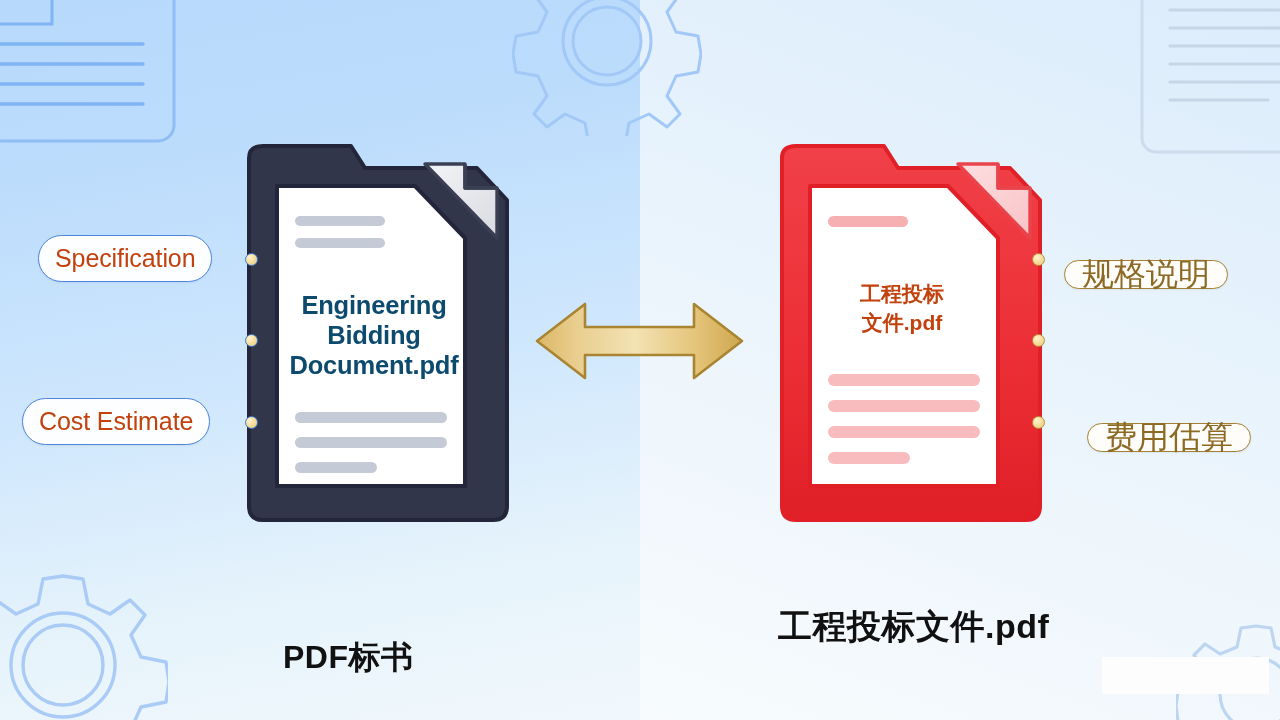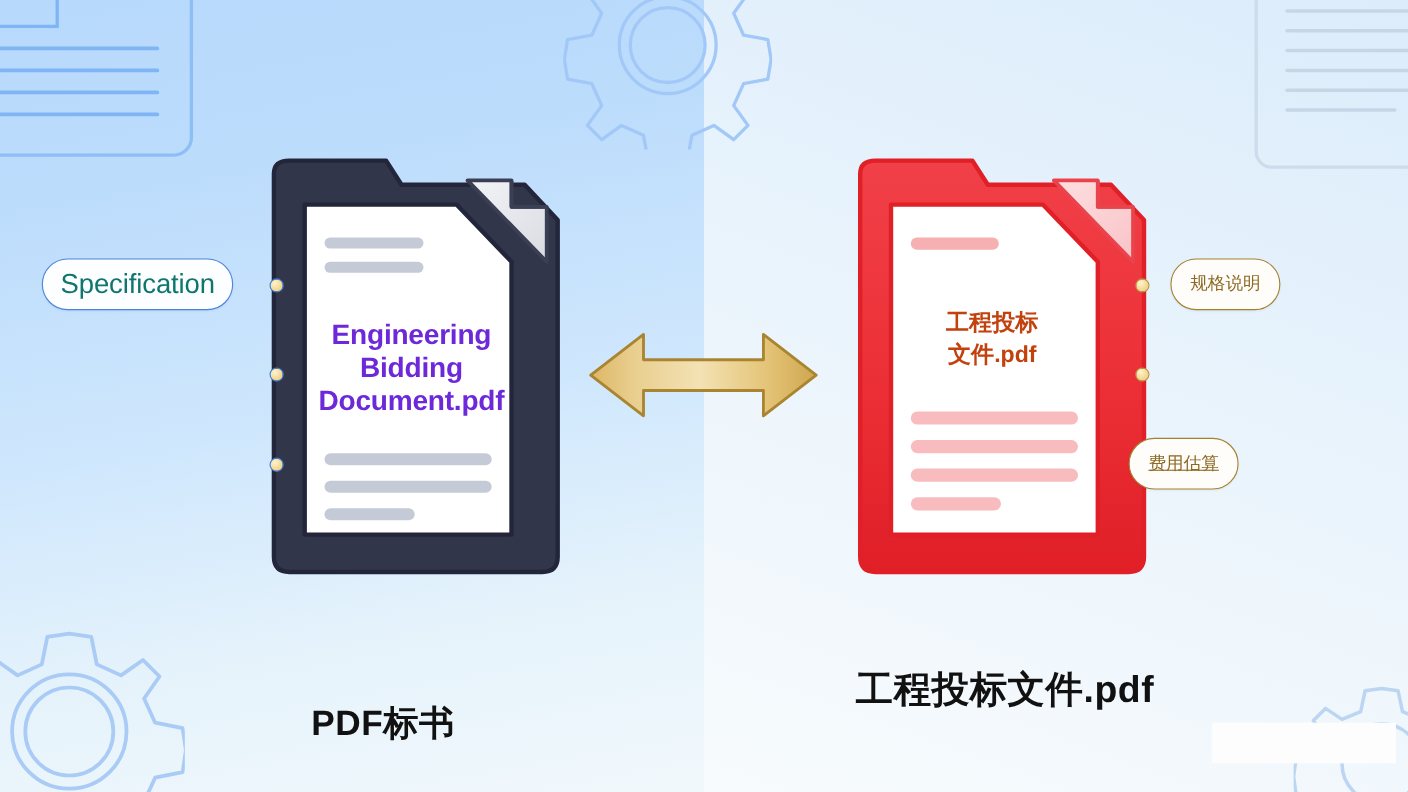--- a/index.html
+++ b/index.html
@@ -44,21 +44,21 @@
     position: absolute;
     left: 36px; width: 198px;
     text-align: center;
     font-weight: 700;
     line-height: 1.18;
     white-space: pre-line;
   }
   .doc-left .doc-text {
     top: 148px;
     font-size: 25.5px;
-    color: #6d28d9;
+    color: #0c4a6e;
     letter-spacing: -0.2px;
   }
   .doc-right .doc-text {
     top: 138px;
     left: 32px; width: 196px;
     font-size: 21px;
     color: #c2410c;
     line-height: 1.38;
   }
 
@@ -76,44 +76,45 @@
   .pill {
     position: absolute;
     display: flex; align-items: center; justify-content: center;
     border-radius: 999px;
     white-space: nowrap;
     background: #fdfeff;
     box-shadow: 0 1px 2px rgba(40,70,120,0.07);
   }
   .pill-l {
     border: 1.7px solid #4b84dc;
-    color: #0f766e;
+    color: #c2410c;
     font-size: 25px;
     height: 47px;
     padding: 0 16px;
     letter-spacing: -0.1px;
   }
   .pill-r {
     border: 1.7px solid #a5812f;
     color: #8d6a24;
-    font-size: 16px;
-    height: 47px;
+    font-size: 32px;
+    height: 29px;
     padding: 0 17px;
     background: #fefdfa;
     font-weight: 400;
+    margin-top: 25px;
   }
 
   
   .p-l0 { left: 38px;  top: 235px; }
   .p-l1 { left: 102px; top: 317px; }
   .p-l2 { left: 22px;  top: 398px; }
   
   .p-r0 { left: 1064px; top: 235px; }
   .p-r1 { left: 1069px; top: 317px; }
-  .p-r2 { left: 1026px; top: 398px; text-decoration: underline; }
+  .p-r2 { left: 1087px; top: 398px; }
 
   
   .arrow { position: absolute; left: 533px; top: 296px; }
 
   
   .caption {
     position: absolute;
     font-weight: 700;
     color: #111111;
     white-space: nowrap;
@@ -267,20 +268,23 @@
 文件.pdf</div>
   </div>
 
   <div class="dot dot-r" style="left:1032px; top:253px;"></div>
   <div class="dot dot-r" style="left:1032px; top:334px;"></div>
   <div class="dot dot-r" style="left:1032px; top:416px;"></div>
 
   <div class="pill pill-l p-l0">
     <span>Specification</span>
   </div>
+  <div class="pill pill-l p-l2">
+    <span>Cost Estimate</span>
+  </div>
 
   <div class="pill pill-r p-r0">
     <span>规格说明</span>
   </div>
   <div class="pill pill-r p-r2">
     <span>费用估算</span>
   </div>
 
   <div class="arrow">
     <svg width="213" height="90" viewBox="0 0 213 90">

